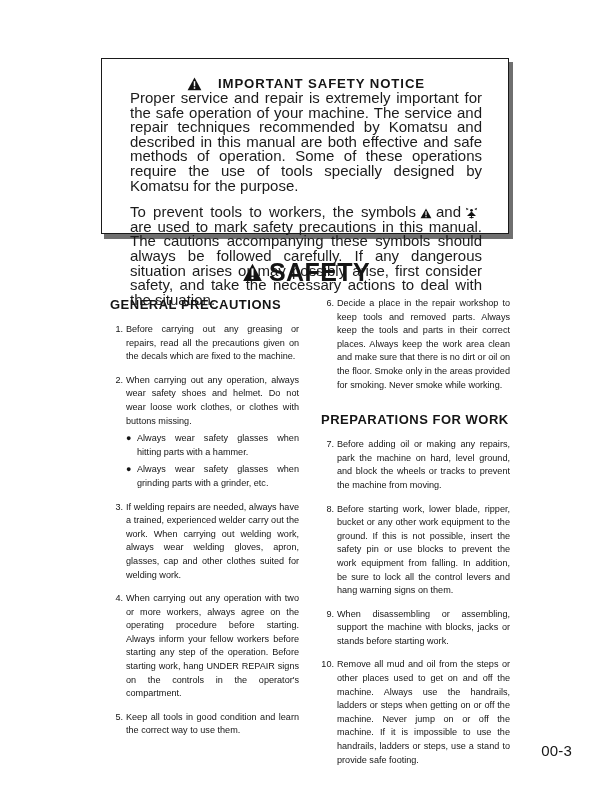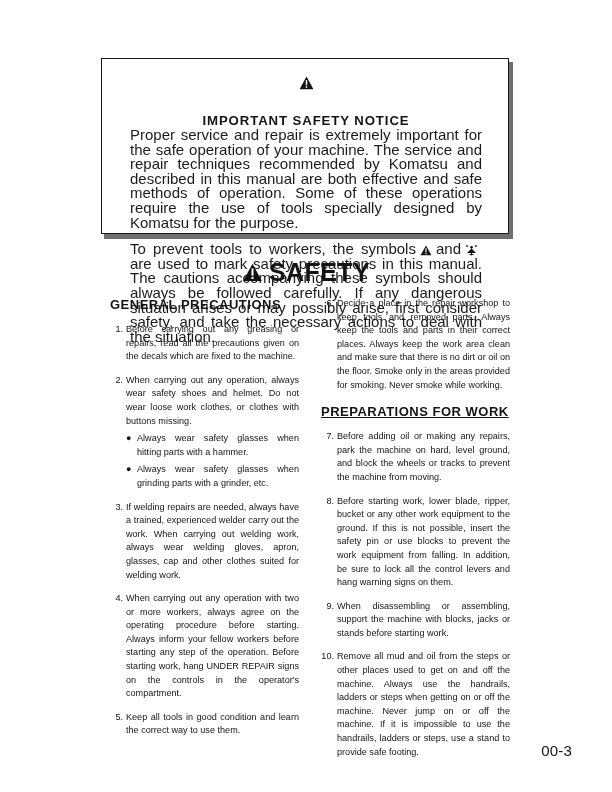--- a/index.html
+++ b/index.html
@@ -40,22 +40,21 @@
   }
   .notice-title {
     text-align: center;
     font-size: 13.2px;
     font-weight: bold;
     letter-spacing: 0.9px;
     margin: 3px 0 0 0;
     display: flex;
     align-items: center;
     justify-content: center;
-    gap: 23px;
-    flex-direction: column;
+    gap: 16px;
   }
   .notice-title-text { display: inline-block; }
 
   .warn-tri {
     display: inline-block;
     vertical-align: middle;
     line-height: 0;
   }
 
   .notice-para {
@@ -101,21 +100,21 @@
     gap: 22px;
   }
   .col { width: 189px; }
 
   .sec-head {
     font-size: 13px;
     font-weight: bold;
     letter-spacing: 0.5px;
     margin: 0 0 11px 0;
   }
-  .sec-head.spaced-top { margin-top: 12px; text-decoration: underline; }
+  .sec-head.spaced-top { margin-top: 20px; }
 
   .lead-para {
     font-size: 9.1px;
     line-height: 13.6px;
     text-align: justify;
     margin: 0 0 10px 0;
   }
 
   ol.items {
     list-style: none;

